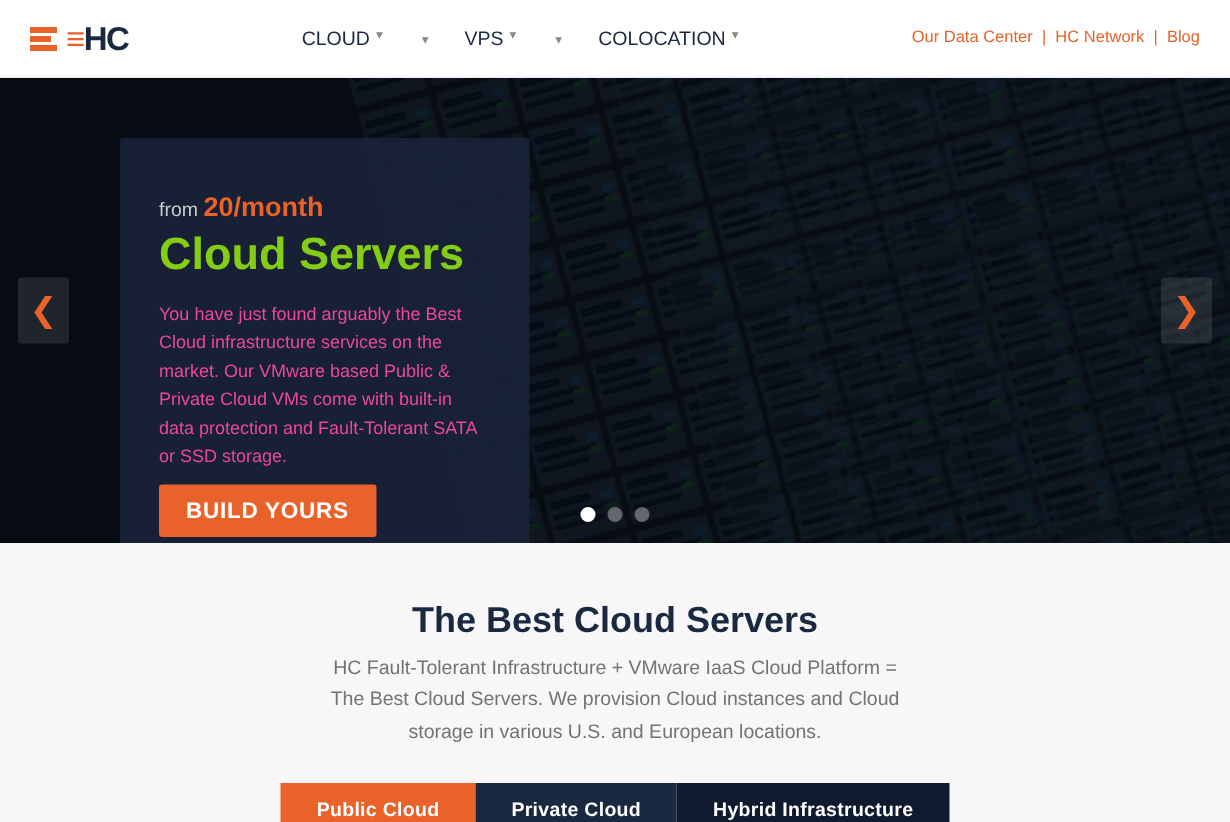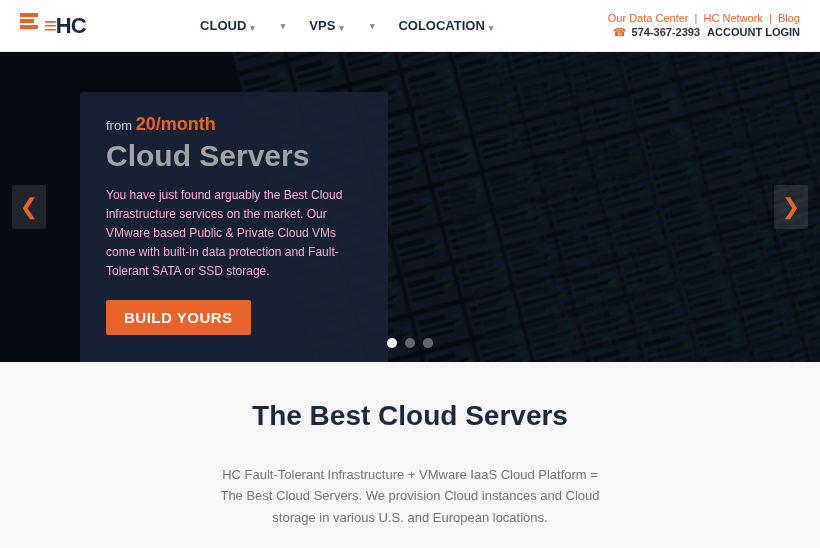--- a/index.html
+++ b/index.html
@@ -10,20 +10,21 @@
       background: #fff;
       border-bottom: 1px solid #eee;
       padding: 6px 20px;
       display: flex;
       align-items: center;
       justify-content: space-between;
       height: 52px;
     }
     .logo {
       display: flex;
+      align-items: center;
       gap: 6px;
     }
     .logo-icon {
       display: flex;
       flex-direction: column;
       gap: 2px;
     }
     .logo-icon span {
       display: block;
       height: 4px;
@@ -40,25 +41,25 @@
     }
     .logo-text span { color: #e8622a; }
 
     nav {
       display: flex;
       align-items: center;
       gap: 4px;
     }
     .nav-item {
       display: flex;
-      align-items: flex-end;
+      align-items: flex-start;
       gap: 2px;
       padding: 6px 10px;
       font-size: 13px;
-      font-weight: 700;
+      font-weight: 400;
       color: #1a2940;
       cursor: pointer;
       text-decoration: none;
     }
     .nav-caret {
       font-size: 9px;
       color: #888;
       margin-left: 2px;
     }
     .top-right {
@@ -105,47 +106,47 @@
     .hero-overlay {
       position: absolute;
       top: 0; left: 0; right: 0; bottom: 0;
       background: rgba(0,0,0,0.4);
     }
 
     .hero-card {
       position: absolute;
       top: 40px;
       left: 80px;
-      width: 308px;
+      width: 273px;
       background: rgba(25, 35, 55, 0.92);
-      padding: 22px 26px 28px;
+      padding: 36px 26px 28px;
       border-radius: 2px;
     }
     .hero-from {
       font-size: 13px;
       color: #ccc;
       margin-bottom: 4px;
     }
     .hero-price {
       color: #e8622a;
       font-weight: 700;
       font-size: 18px;
     }
     .hero-title {
       font-size: 30px;
       font-weight: 800;
-      color: #a3a3a3;
+      color: #84cc16;
       margin-bottom: 12px;
       line-height: 1.15;
     }
     .hero-desc {
       font-size: 12px;
-      color: #f9a8d4;
+      color: #ec4899;
       line-height: 1.6;
-      margin-bottom: 19px;
+      margin-bottom: 8px;
     }
     .hero-btn {
       background: #e8622a;
       color: #fff;
       border: none;
       padding: 9px 18px;
       font-size: 15px;
       font-weight: 700;
       text-transform: uppercase;
       letter-spacing: 0.5px;
@@ -189,24 +190,24 @@
     }
     .hero-dot.active { background: #fff; }
 
     
     .content-section {
       background: #f7f7f7;
       padding: 38px 20px 32px;
       text-align: center;
     }
     .section-title {
-      font-size: 28px;
+      font-size: 24px;
       font-weight: 800;
       color: #1a2940;
-      margin-bottom: 32px;
+      margin-bottom: 6px;
     }
     .section-desc {
       font-size: 13px;
       color: #737373;
       line-height: 1.65;
       max-width: 380px;
       margin: 0 auto 24px;
     }
     .tabs-row {
       display: flex;
@@ -276,25 +277,20 @@
     </a>
   </nav>
 
   <div class="top-right">
     <div class="top-links">
       <a>Our Data Center</a>
       &nbsp;|&nbsp;
       <a>HC Network</a>
       &nbsp;|&nbsp;
       <a>Blog</a>
-    </div>
-    <div class="top-phone">
-      <span class="phone-icon">☎</span>
-      <strong>574-367-2393</strong>
-      <a class="account-login">ACCOUNT LOGIN</a>
     </div>
   </div>
 </div>
 
 <div class="hero">
 
   <div class="hero-bg"></div>
   <svg class="rack-svg" xmlns="http://www.w3.org/2000/svg">
 
     <defs>

